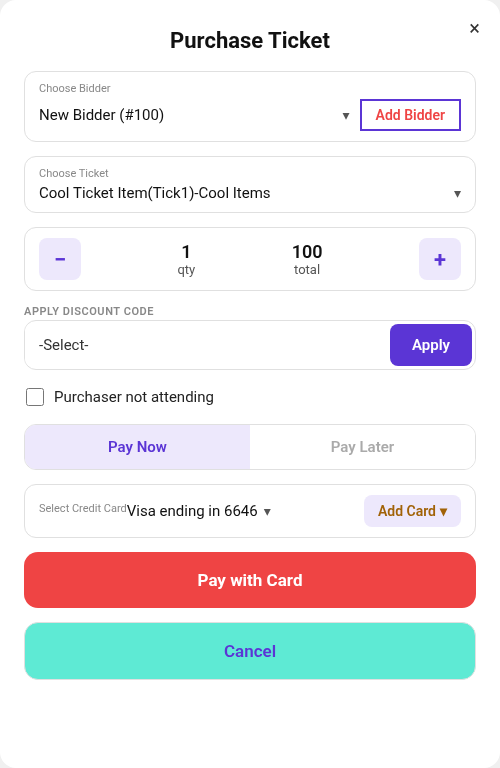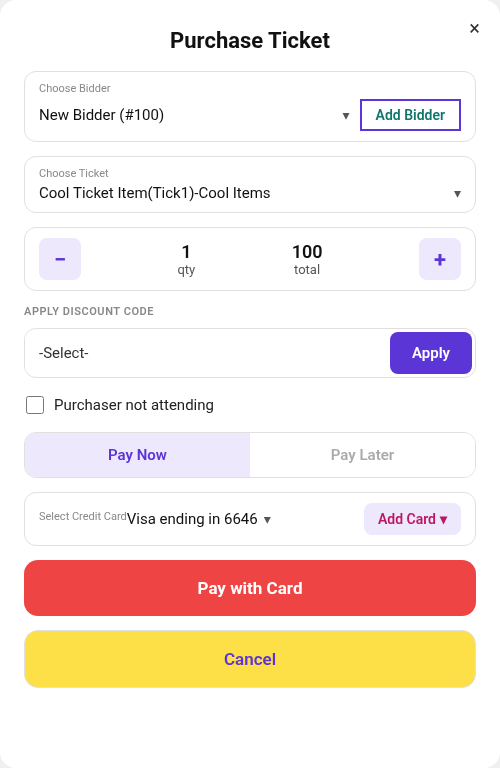--- a/index.html
+++ b/index.html
@@ -76,21 +76,21 @@
     }
 
     .dropdown-icon {
       color: #555;
       font-size: 14px;
     }
 
     .add-bidder-btn {
       background: none;
       border: 2px solid #5b35d5;
-      color: #0f766e;
+      color: #ef4444;
       border-radius: 0;
       padding: 6px 14px;
       font-size: 14px;
       font-weight: 600;
       cursor: pointer;
     }
 
     .qty-row {
       display: flex;
       align-items: center;
@@ -130,21 +130,21 @@
       color: #555;
     }
 
     .total-info {
       text-align: center;
     }
 
     .discount-section {
       display: flex;
       flex-direction: column;
-      gap: 10px;
+      gap: 2px;
     }
 
     .discount-label {
       font-size: 11px;
       color: #888;
       font-weight: 600;
       letter-spacing: 0.05em;
     }
 
     .discount-row {
@@ -237,21 +237,21 @@
       justify-content: space-between;
     }
 
     .credit-card-left {
       display: flex;
       flex-direction: row;
     }
 
     .add-card-btn {
       background: #ede8fc;
-      color: #be185d;
+      color: #a16207;
       border: none;
       border-radius: 8px;
       padding: 8px 14px;
       font-size: 14px;
       font-weight: 600;
       cursor: pointer;
       display: flex;
       align-items: center;
       gap: 4px;
     }
@@ -263,21 +263,21 @@
       border-radius: 14px;
       padding: 18px;
       font-size: 17px;
       font-weight: 700;
       cursor: pointer;
       width: 100%;
       text-align: center;
     }
 
     .cancel-btn {
-      background: #fde047;
+      background: #5eead4;
       color: #5b35d5;
       border: 1.5px solid #e0e0e0;
       border-radius: 14px;
       padding: 18px;
       font-size: 17px;
       font-weight: 600;
       cursor: pointer;
       width: 100%;
       text-align: center;
     }

